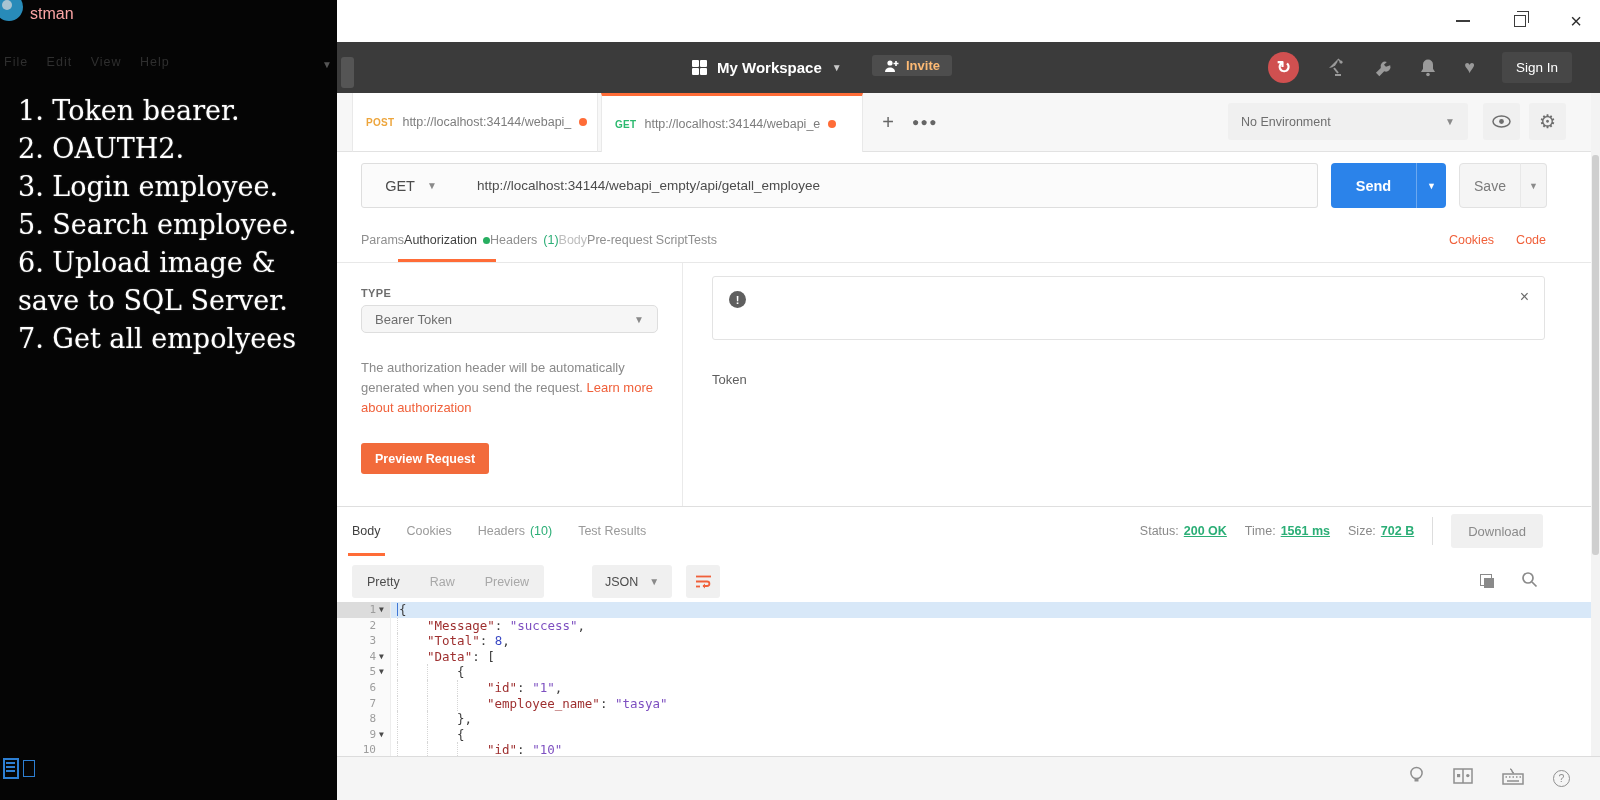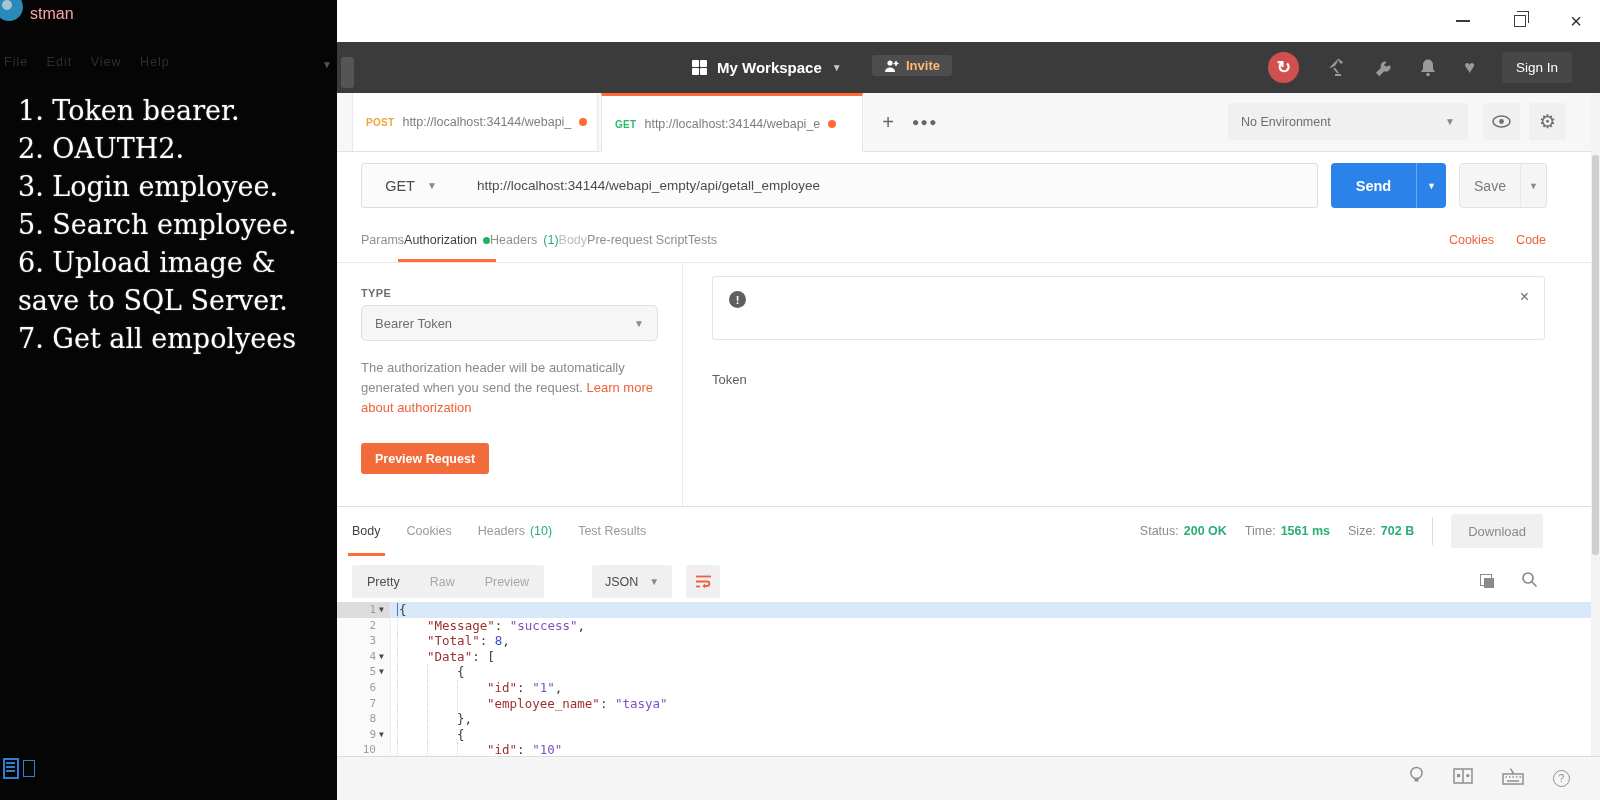--- a/index.html
+++ b/index.html
@@ -74,21 +74,21 @@
   .reqtab.dim { color:#bdbdbd; }
   .green { color:#2bae76; }
   .dot-green { width:7px; height:7px; border-radius:50%; background:#27ae60; }
   .reqtabs-links { margin-left:auto; margin-right:54px; display:flex; gap:22px; align-items:center; }
   .olink { color:#f0603a; font-size:12.5px; }
 
   
   .auth-panel { position:absolute; left:337px; top:263px; right:0; height:243px; background:#fff; }
   .auth-left-border { position:absolute; left:682px; top:263px; width:1px; height:243px; background:#eaeaea; }
   .type-label { position:absolute; left:361px; top:287px; font-size:11px; font-weight:700; letter-spacing:.4px; color:#6d6d6d; }
-  .bearer-select { position:absolute; left:361px; top:305px; width:297px; height:36px; background:#f6f6f6; border:1px solid #dedede;
+  .bearer-select { position:absolute; left:361px; top:305px; width:297px; height:28px; background:#f6f6f6; border:1px solid #dedede;
                    border-radius:5px; display:flex; align-items:center; padding:0 13px; font-size:13px; color:#6e6e6e; }
   .bearer-select .chev { margin-left:auto; color:#8a8a8a; }
   .auth-desc { position:absolute; left:361px; top:358px; width:295px; font-size:13px; line-height:1.52; color:#8a8a8a; }
   .auth-desc .olink { font-size:13px; }
   .preview-btn { position:absolute; left:361px; top:443px; height:31px; padding:0 14px; background:#f26b3b; border-radius:3px;
                  color:#fff; font-size:12.5px; font-weight:700; display:flex; align-items:center; }
   .warning-card { position:absolute; left:712px; top:276px; width:833px; min-height:64px; border:1px solid #e3e3e3; border-radius:3px;
                   background:#fff; padding:13px 40px 13px 16px; display:flex; gap:12px; }
   .warn-icon { flex:none; width:17px; height:17px; border-radius:50%; background:#5f5f5f; color:#fff; font-size:11px; font-weight:700;
                display:flex; align-items:center; justify-content:center; margin-top:1px; }
@@ -100,21 +100,21 @@
 
   
   .response { position:absolute; left:337px; top:506px; right:0; height:250px; background:#fff; border-top:1px solid #dfdfdf; }
   .resp-tabs { position:absolute; left:352px; top:506px; height:50px; display:flex; gap:26px; align-items:center; }
   .resp-tab { font-size:12.5px; color:#9a9a9a; position:relative; display:flex; gap:5px; height:100%; align-items:center; }
   .resp-tab.active { color:#3f3f3f; }
   .resp-tab.active::after { content:""; position:absolute; left:-4px; right:-4px; bottom:0; height:3px; background:#ff6c37; }
   .resp-meta { position:absolute; right:57px; top:506px; height:50px; display:flex; align-items:center; gap:18px; }
   .meta-pair { display:flex; gap:5px; font-size:12.5px; }
   .meta-pair .lbl { color:#8a8a8a; }
-  .meta-pair .val { color:#2bae76; font-weight:700; }
+  .meta-pair .val { color:#2bae76; font-weight:700;text-decoration:underline; }
   .meta-divider { width:1px; height:28px; background:#ddd; }
   .download-btn { height:34px; padding:0 17px; background:#f0f0f0; border-radius:3px; color:#8a8a8a; font-size:13px; display:flex; align-items:center; }
 
   .segmented { position:absolute; left:352px; top:565px; height:33px; background:#f0f0f0; border-radius:3px; display:flex; align-items:center; }
   .seg-item { padding:0 15px; font-size:12.5px; color:#a8a8a8; }
   .seg-item.active { color:#4c4c4c; }
   .json-select { position:absolute; left:592px; top:565px; height:33px; background:#f0f0f0; border-radius:3px; display:flex;
                  align-items:center; gap:11px; padding:0 13px; font-size:12.5px; color:#4c4c4c; }
   .wrap-btn { position:absolute; left:686px; top:565px; width:34px; height:33px; background:#f0f0f0; border-radius:3px;
               display:flex; align-items:center; justify-content:center; }

